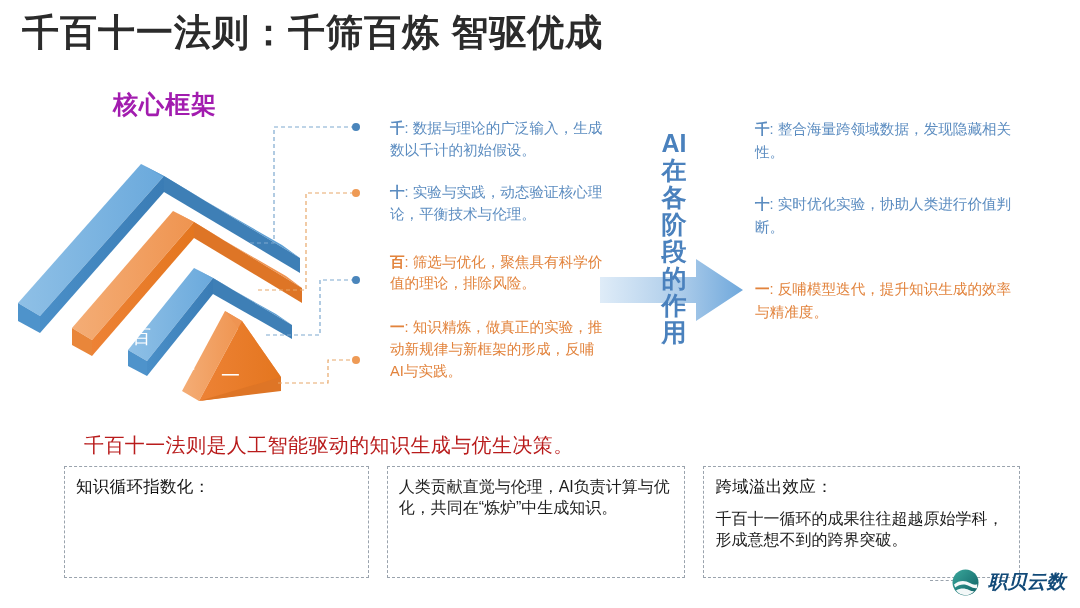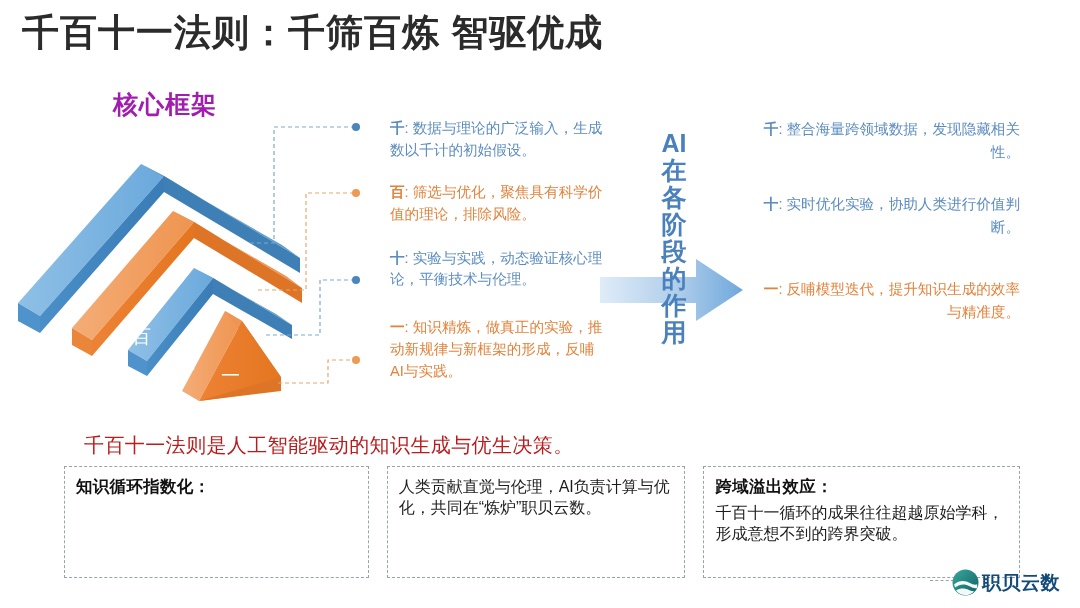--- a/index.html
+++ b/index.html
@@ -49,21 +49,21 @@
   .arrow-zone{position:absolute;left:600px;top:130px;width:145px;height:285px;}
   .arrow-svg{position:absolute;left:0;top:125px;}
   .vert-label{
     position:absolute;left:52px;top:0px;width:44px;
     font-size:25px;font-weight:bold;color:#4a81bd;
     line-height:1.08;text-align:center;letter-spacing:0px;
   }
   .vert-label span{display:block;}
 
   
-  .right-col{position:absolute;left:755px;top:118px;width:265px;text-align:right;}
+  .right-col{position:absolute;left:755px;top:118px;width:265px;}
   .right-item{margin-bottom:26px;}
   .right-item .body{font-size:14.6px;line-height:1.55;}
   .right-item .key{font-weight:bold;}
 
   
   .summary{
     position:absolute;left:84px;top:432px;
     font-size:20px;font-weight:normal;color:#b91c1c;
     letter-spacing:0.4px;
   }
@@ -72,31 +72,31 @@
   .card{
     border:1.4px dashed #9aa3ad;
     padding:9px 11px 8px 11px;
     box-sizing:border-box;
     background:#fff;
   }
   .card.c1{width:306px;}
   .card.c2{width:300px;}
   .card.c3{width:318px;}
   .card .ctitle{
-    font-size:16.5px;font-weight:bold;color:#111;
-    margin-bottom:4px;letter-spacing:0.3px;
+    font-size:16.5px;font-weight:normal;color:#111;
+    margin-bottom:10px;letter-spacing:0.3px;
   }
   .card .ctext{
     font-size:16px;color:#1c1c1c;line-height:1.32;
   }
 
   
   .logo{
     position:absolute;left:952px;top:569px;
-    display:flex;align-items:flex-end;gap:3px;
+    display:flex;align-items:flex-start;gap:9px;font-style:italic;
   }
   .logo-text{
     font-size:19px;font-weight:bold;color:#124a78;letter-spacing:0.5px;
   }
   .logo-dash{
     position:absolute;left:930px;top:580px;width:24px;border-top:1.4px dashed #9aa3ad;
   }
 </style>
 </head>
 <body>
@@ -171,25 +171,25 @@
       <circle cx="106" cy="78" r="4" fill="#ee9a55"></circle>
       <circle cx="106" cy="165" r="4" fill="#4a85bb"></circle>
       <circle cx="106" cy="245" r="4" fill="#ee9a55"></circle>
     </svg>
   </div>
 
   <div class="mid-col">
     <div class="mid-item" style="margin-bottom:20px;">
       <div class="body c-blue"><span class="key">千</span><span>: </span><span>数据与理论的广泛输入，生成数以千计的初始假设。</span></div>
     </div>
+    <div class="mid-item" style="margin-bottom:26px;">
+      <div class="body c-blue"><span class="key">十</span><span>: </span><span>实验与实践，动态验证核心理论，平衡技术与伦理。</span></div>
+    </div>
     <div class="mid-item" style="margin-bottom:22px;">
       <div class="body c-orange"><span class="key">百</span><span>: </span><span>筛选与优化，聚焦具有科学价值的理论，排除风险。</span></div>
-    </div>
-    <div class="mid-item" style="margin-bottom:26px;">
-      <div class="body c-blue"><span class="key">十</span><span>: </span><span>实验与实践，动态验证核心理论，平衡技术与伦理。</span></div>
     </div>
     <div class="mid-item">
       <div class="body c-orange"><span class="key">一</span><span>: </span><span>知识精炼，做真正的实验，推动新规律与新框架的形成，反哺AI与实践。</span></div>
     </div>
   </div>
 
   <div class="arrow-zone">
     <svg class="arrow-svg" width="145" height="70" viewBox="0 0 145 70" xmlns="http://www.w3.org/2000/svg">
       <defs>
         <linearGradient id="arrGrad" x1="0" y1="0" x2="1" y2="0">
@@ -224,21 +224,21 @@
     </div>
   </div>
 
   <div class="summary">千百十一法则是人工智能驱动的知识生成与优生决策。</div>
 
   <div class="cards">
     <div class="card c1">
       <div class="ctitle">知识循环指数化：</div>
     </div>
     <div class="card c2">
-      <div class="ctext">人类贡献直觉与伦理，AI负责计算与优化，共同在“炼炉”职贝云数。</div>
+      <div class="ctext">人类贡献直觉与伦理，AI负责计算与优化，共同在“炼炉”中生成知识。</div>
     </div>
     <div class="card c3">
       <div class="ctitle">跨域溢出效应：</div>
       <div class="ctext">千百十一循环的成果往往超越原始学科，形成意想不到的跨界突破。</div>
     </div>
   </div>
 
   <div class="logo-dash"></div>
   <div class="logo">
     <svg width="27" height="27" viewBox="0 0 27 27" xmlns="http://www.w3.org/2000/svg">

